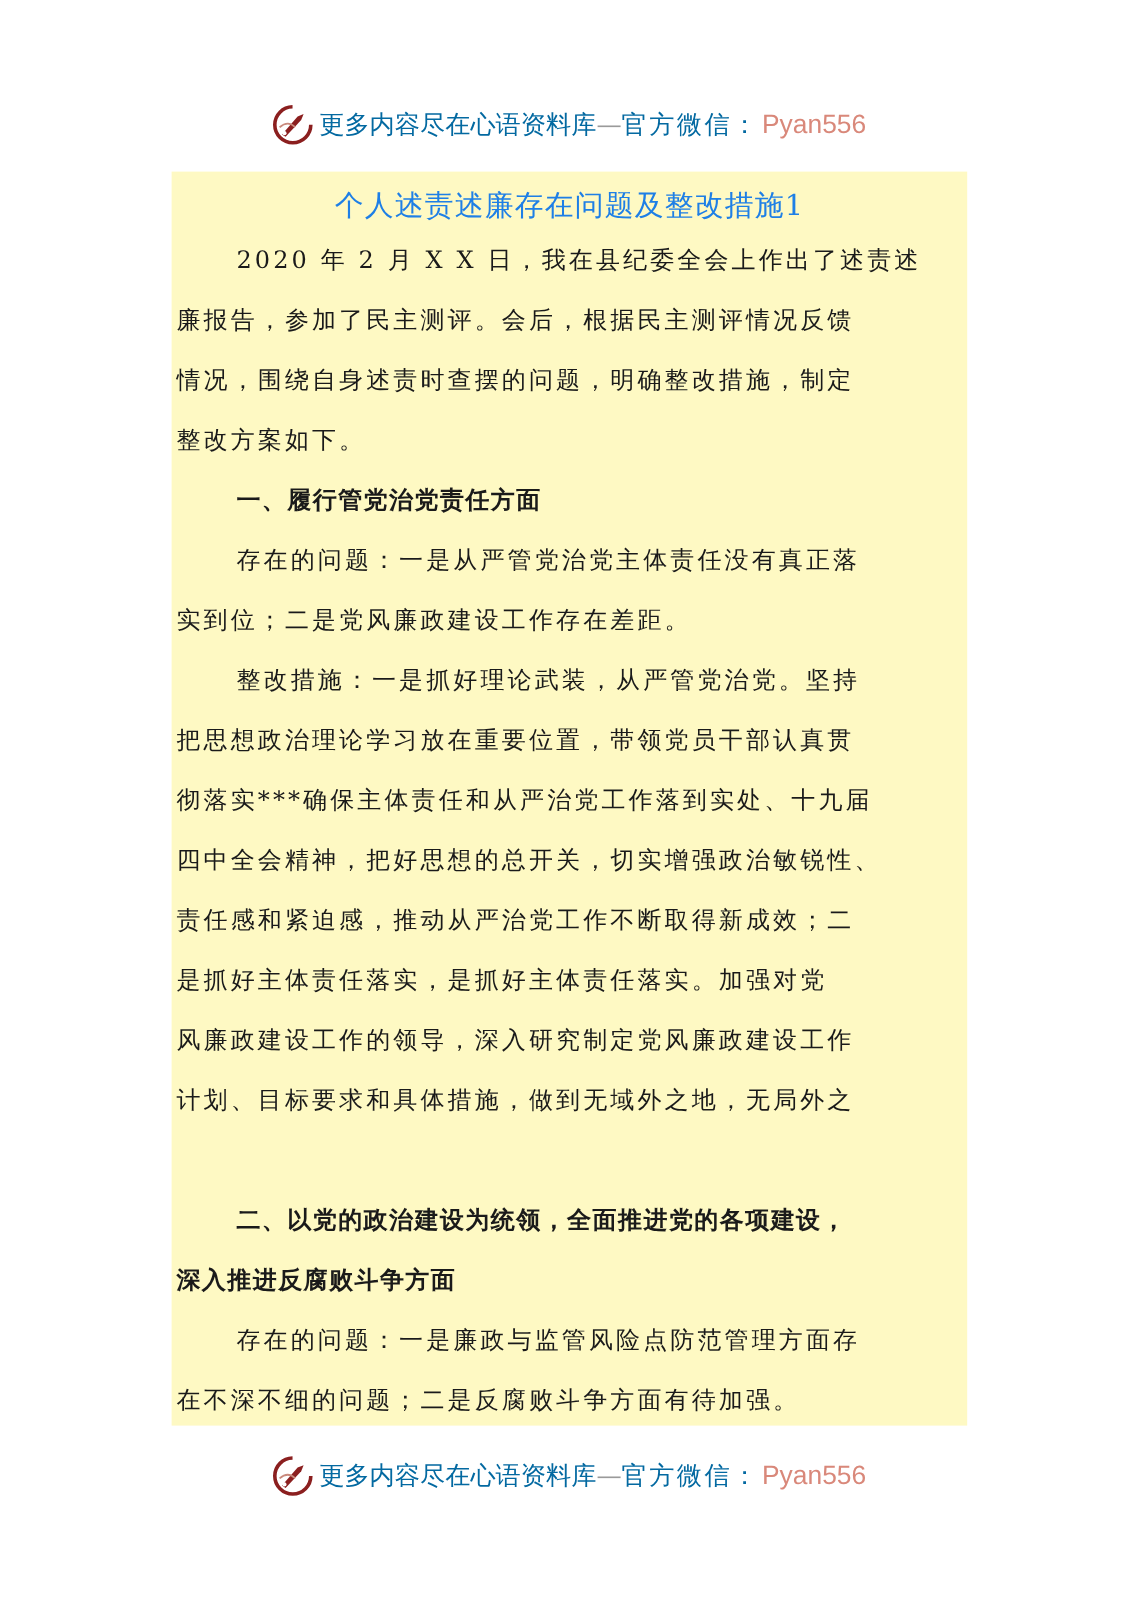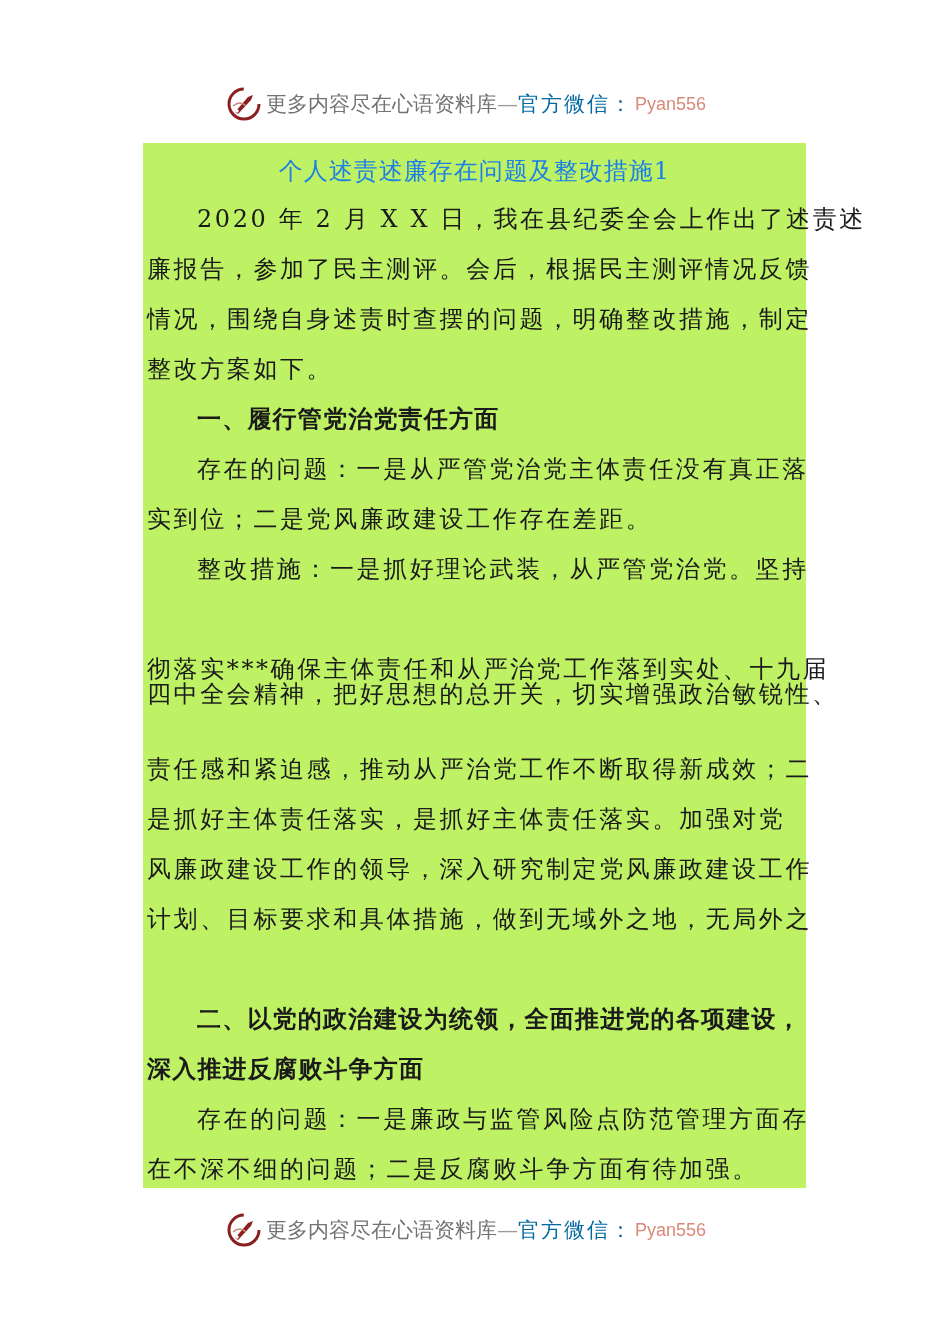--- a/index.html
+++ b/index.html
@@ -3,30 +3,30 @@
 <meta charset="utf-8">
 <style>
   html, body { margin: 0; padding: 0; background: #ffffff; }
   body { width: 950px; height: 1344px; position: relative; overflow: hidden;
          font-family: "DejaVu Serif", "Liberation Serif", serif; }
   .watermark { position: absolute; left: 226px; height: 40px; display: flex; align-items: center;
                font-size: 21px; white-space: nowrap; }
   .watermark.top { top: 84px; }
   .watermark.bottom { top: 1210px; }
   .wm-logo { width: 36px; height: 36px; margin-right: 4px; }
-  .wm-brand { color: #737373; font-family: Liberation Serif, serif; letter-spacing: 0px; }
+  .wm-brand { color: #0369a1; font-family: Liberation Serif, serif; letter-spacing: 0px; }
   .wm-dash { color: #9a9a9a; }
   .wm-official { color: #0369a1; font-family: "DejaVu Serif", serif; letter-spacing: 2px; }
-  .wm-id { color: #d9887a; font-family: "Liberation Sans", sans-serif; font-size: 18px; margin-left: 2px; }
+  .wm-id { color: #d9887a; font-family: "Liberation Sans", sans-serif; font-size: 22px; margin-left: 2px; }
 
   .page { position: absolute; left: 143px; top: 143px; width: 663px; height: 1045px;
-          background: #bef264; }
+          background: #fef9c3; }
   .title { position: absolute; top: 12px; left: 0; width: 663px; text-align: center;
            color: #1e7fe6; font-size: 24px; letter-spacing: 1px; }
-  .line { position: absolute; left: 4px; font-size: 24px; color: #1a1a1a; white-space: nowrap;
+  .line { position: absolute; left: 4px; font-size: 20px; color: #1a1a1a; white-space: nowrap;
           letter-spacing: 2.6px; }
   .line.indent { left: 54px; }
   .line.bold { font-weight: bold; letter-spacing: 1.2px; text-align: right; }
 </style>
 </head>
 <body>
 
 <div class="watermark top">
   <svg class="wm-logo" viewBox="0 0 36 36">
     <circle cx="18" cy="18" r="15" fill="none" stroke="#8b1f1f" stroke-width="3" stroke-dasharray="70 25"></circle>
@@ -47,22 +47,23 @@
   <div class="line" style="top:110px">廉报告，参加了民主测评。会后，根据民主测评情况反馈</div>
   <div class="line" style="top:160px">情况，围绕自身述责时查摆的问题，明确整改措施，制定</div>
   <div class="line" style="top:210px">整改方案如下。</div>
 
   <div class="line indent bold" style="top:260px">一、履行管党治党责任方面</div>
 
   <div class="line indent" style="top:310px">存在的问题：一是从严管党治党主体责任没有真正落</div>
   <div class="line" style="top:360px">实到位；二是党风廉政建设工作存在差距。</div>
 
   <div class="line indent" style="top:410px">整改措施：一是抓好理论武装，从严管党治党。坚持</div>
+  <div class="line" style="top:460px">把思想政治理论学习放在重要位置，带领党员干部认真贯</div>
   <div class="line" style="top:510px">彻落实***确保主体责任和从严治党工作落到实处、十九届</div>
-  <div class="line" style="top:535px">四中全会精神，把好思想的总开关，切实增强政治敏锐性、</div>
+  <div class="line" style="top:560px">四中全会精神，把好思想的总开关，切实增强政治敏锐性、</div>
   <div class="line" style="top:610px">责任感和紧迫感，推动从严治党工作不断取得新成效；二</div>
   <div class="line" style="top:660px">是抓好主体责任落实，是抓好主体责任落实。加强对党</div>
   <div class="line" style="top:710px">风廉政建设工作的领导，深入研究制定党风廉政建设工作</div>
   <div class="line" style="top:760px">计划、目标要求和具体措施，做到无域外之地，无局外之</div>
 
   <div class="line indent bold" style="top:860px">二、以党的政治建设为统领，全面推进党的各项建设，</div>
   <div class="line bold" style="top:910px">深入推进反腐败斗争方面</div>
 
   <div class="line indent" style="top:960px">存在的问题：一是廉政与监管风险点防范管理方面存</div>
   <div class="line" style="top:1010px">在不深不细的问题；二是反腐败斗争方面有待加强。</div>

